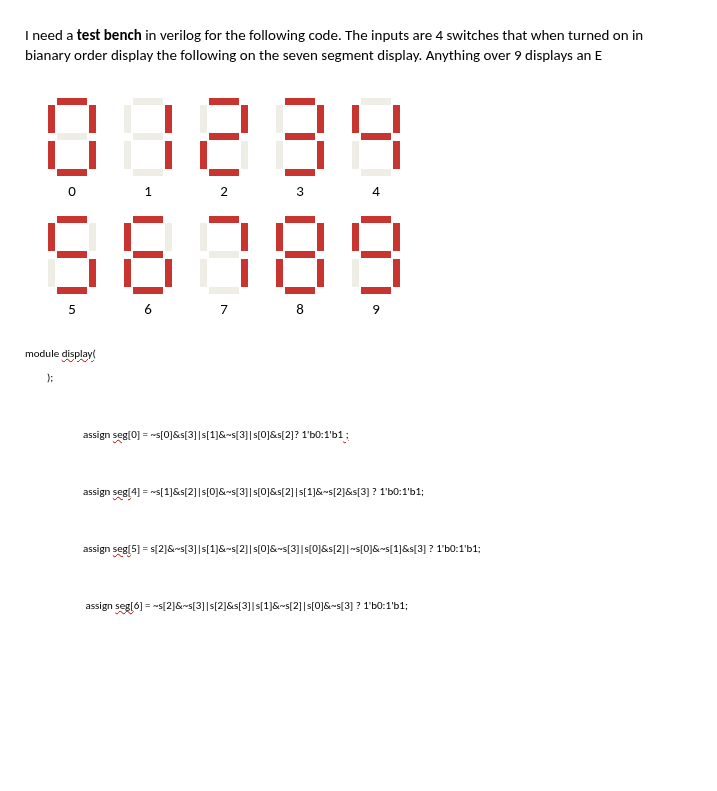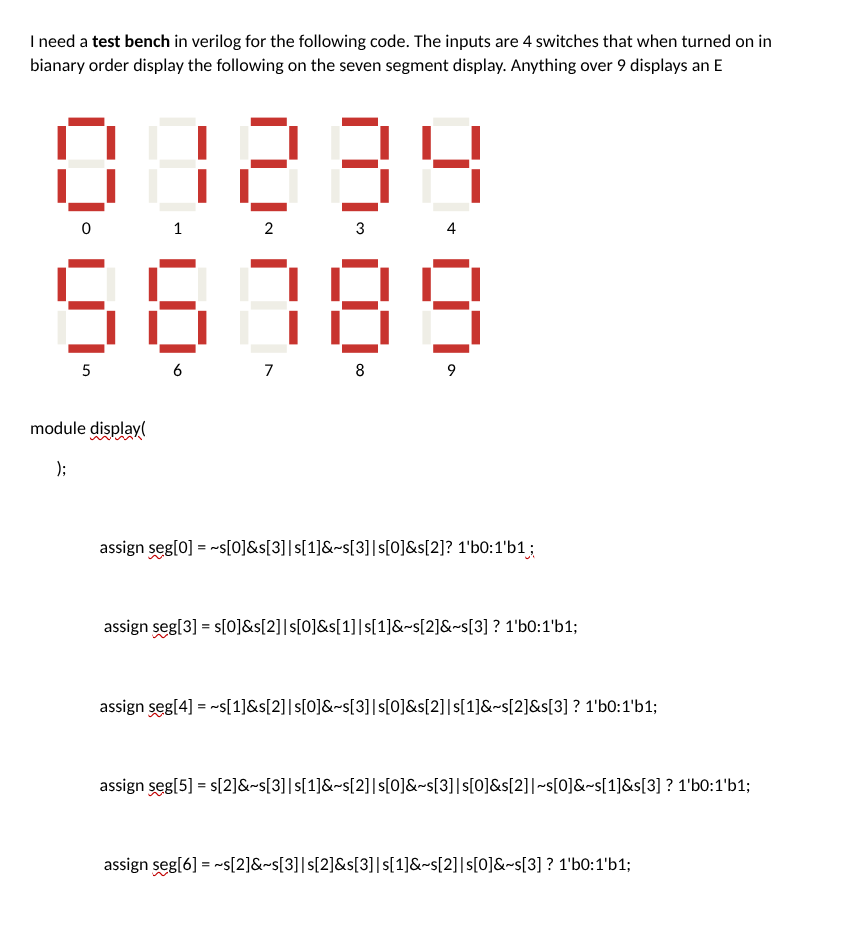--- a/index.html
+++ b/index.html
@@ -52,21 +52,21 @@
   .seg-e { bottom: 7px; left: 0; width: 7px; height: 28px; }
   .seg-c { bottom: 7px; right: 0; width: 7px; height: 28px; }
   .digit-label {
     margin-top: 6px;
     font-size: 15px;
     color: #000;
   }
   .code-block {
     font-family: Calibri, Arial, sans-serif;
     line-height: 2.2;
-    font-size: 15px;
+    font-size: 11px;
   }
   .code-line { white-space: pre; }
   .indent1 { padding-left: 22px; }
   .indent2 { padding-left: 58px; margin-top: 33px; }
   .squiggle {
     text-decoration: underline wavy #c00000;
     text-decoration-thickness: 1px;
   }
   .cursor {
     display: inline-block;
@@ -212,21 +212,20 @@
 </div>
 
 <div class="code-block">
   <div class="code-line"><span>module </span><span class="squiggle">display(</span></div>
   <div class="code-line indent1"><span>);</span></div>
 
   <div class="code-line indent2"><span>assign </span><span class="squiggle">seg[</span><span>0] = ~s[0]&amp;s[3]|s[1]&amp;~s[3]|s[0]&amp;s[2]? 1'b0:1'b1</span><span class="squiggle"> ;</span></div>
 
 
 
-  <div class="code-line indent2"><span> assign </span><span class="squiggle">seg[</span><span>3] = s[0]&amp;s[2]|s[0]&amp;s[1]|s[1]&amp;~s[2]&amp;~s[3] ? 1'b0:1'b1;</span></div>
 
   <div class="code-line indent2"><span>assign </span><span class="squiggle">seg[</span><span>4] = ~s[1]&amp;s[2]|s[0]&amp;~s[3]|s[0]&amp;s[2]|s[1]&amp;~s[2]&amp;s[3] ? 1'b0:1'b1;</span></div>
 
   <div class="code-line indent2"><span>assign </span><span class="squiggle">seg[</span><span>5] = s[2]&amp;~s[3]|s[1]&amp;~s[2]|s[0]&amp;~s[3]|s[0]&amp;s[2]|~s[0]&amp;~s[1]&amp;s[3] ? 1'b0:1'b1;</span></div>
 
   <div class="code-line indent2"><span> assign </span><span class="squiggle">seg[</span><span>6] = ~s[2]&amp;~s[3]|s[2]&amp;s[3]|s[1]&amp;~s[2]|s[0]&amp;~s[3] ? 1'b0:1'b1;</span></div>
 
 </div>
 
 </body></html>

